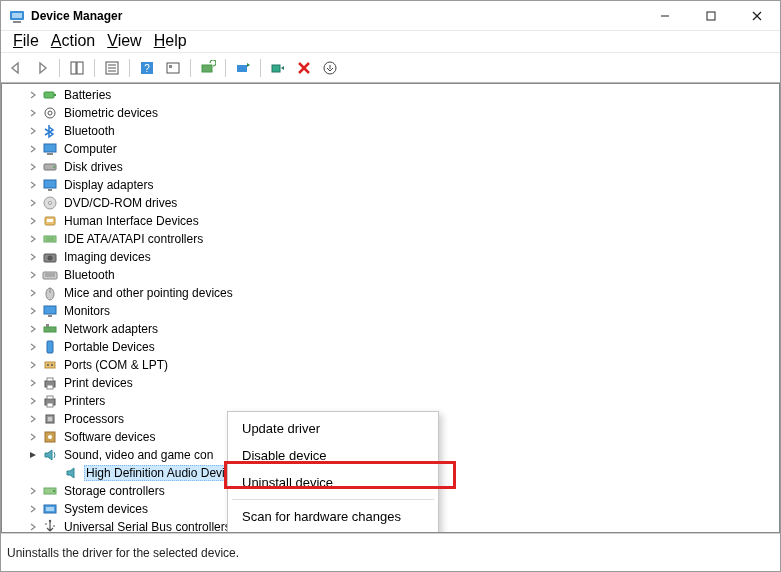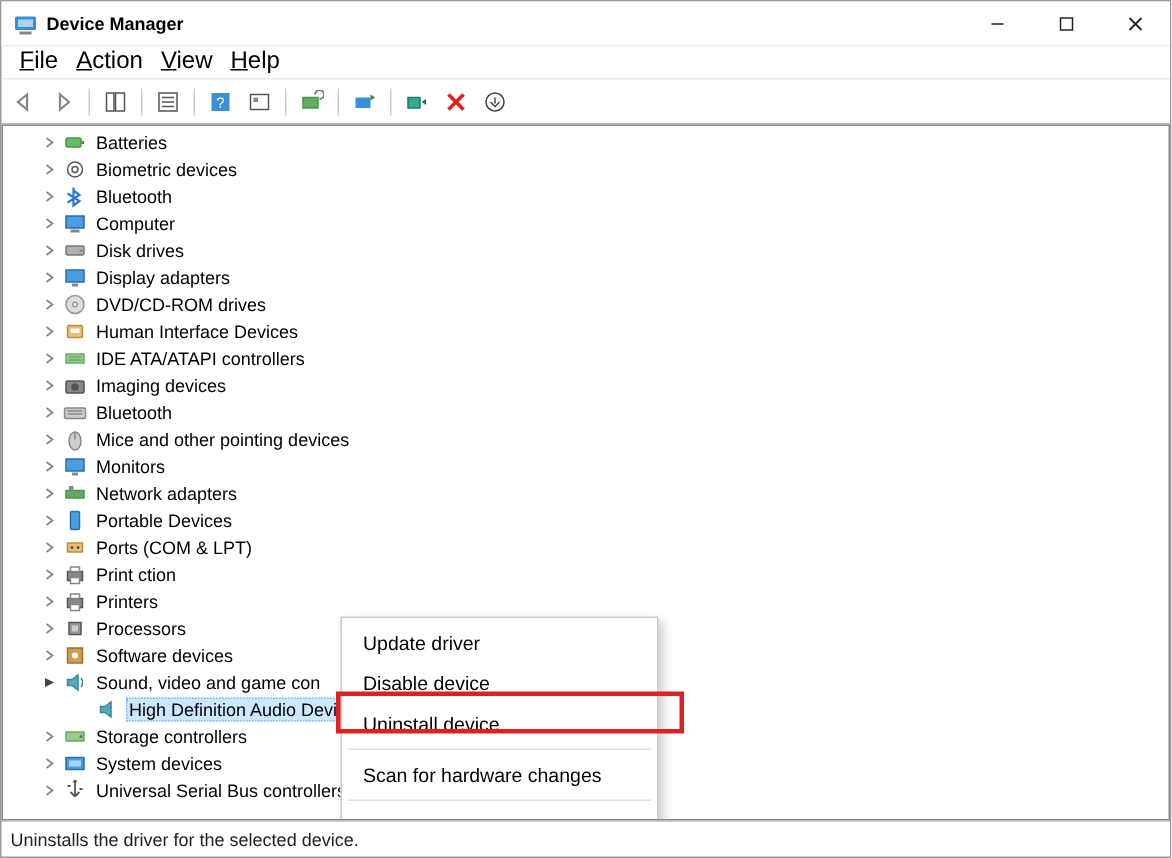--- a/index.html
+++ b/index.html
@@ -42,21 +42,21 @@
 .indent2 { padding-left: 40px; }
 
 
 .ctx { position: absolute; left: 225px; top: 327px; width: 212px; background: #fff; border: 1px solid #c8c8c8; box-shadow: 3px 3px 7px rgba(0,0,0,0.2); font-size: 13px; padding: 3px 0; }
 .ctx-item { padding: 6px 14px; }
 .ctx-sep { height: 1px; background: #ddd; margin: 3px 4px; }
 .ctx-item.bold { font-weight: 700; }
 .highlight-box { position: absolute; border: 3px solid #e02020; pointer-events: none; }
 
 
-.statusbar { height: 24px; border-top: 1px solid #d0d0d0; display: flex; align-items: center; padding: 0 6px; font-size: 12px; color: #222; }
+.statusbar { height: 38px; border-top: 1px solid #d0d0d0; display: flex; align-items: center; padding: 0 6px; font-size: 12px; color: #222; }
 </style>
 </head>
 <body>
 
 <div class="window">
 
   <div class="titlebar">
     <span class="app-icon">
       <svg viewBox="0 0 16 16">
           <rect x="1" y="3" width="14" height="9" rx="1" fill="#3a8fd8"></rect>
@@ -400,21 +400,21 @@
               <path d="M3 2 L7 5 L3 8" fill="none" stroke="#888" stroke-width="1.2"></path>
             </svg>
           </span>
           <span class="dev-icon">
             <svg viewBox="0 0 16 16">
               <rect x="3" y="6" width="10" height="6" fill="#888" stroke="#555"></rect>
               <rect x="5" y="3" width="6" height="3" fill="#fff" stroke="#888"></rect>
               <rect x="5" y="10" width="6" height="4" fill="#fff" stroke="#888"></rect>
             </svg>
           </span>
-          <span class="label">Print ction</span>
+          <span class="label">Print devices</span>
         </div>
         <div class="tree-row indent1">
           <span class="expander">
             <svg width="10" height="10" viewBox="0 0 10 10">
               <path d="M3 2 L7 5 L3 8" fill="none" stroke="#888" stroke-width="1.2"></path>
             </svg>
           </span>
           <span class="dev-icon">
             <svg viewBox="0 0 16 16">
               <rect x="3" y="6" width="10" height="6" fill="#888" stroke="#555"></rect>

